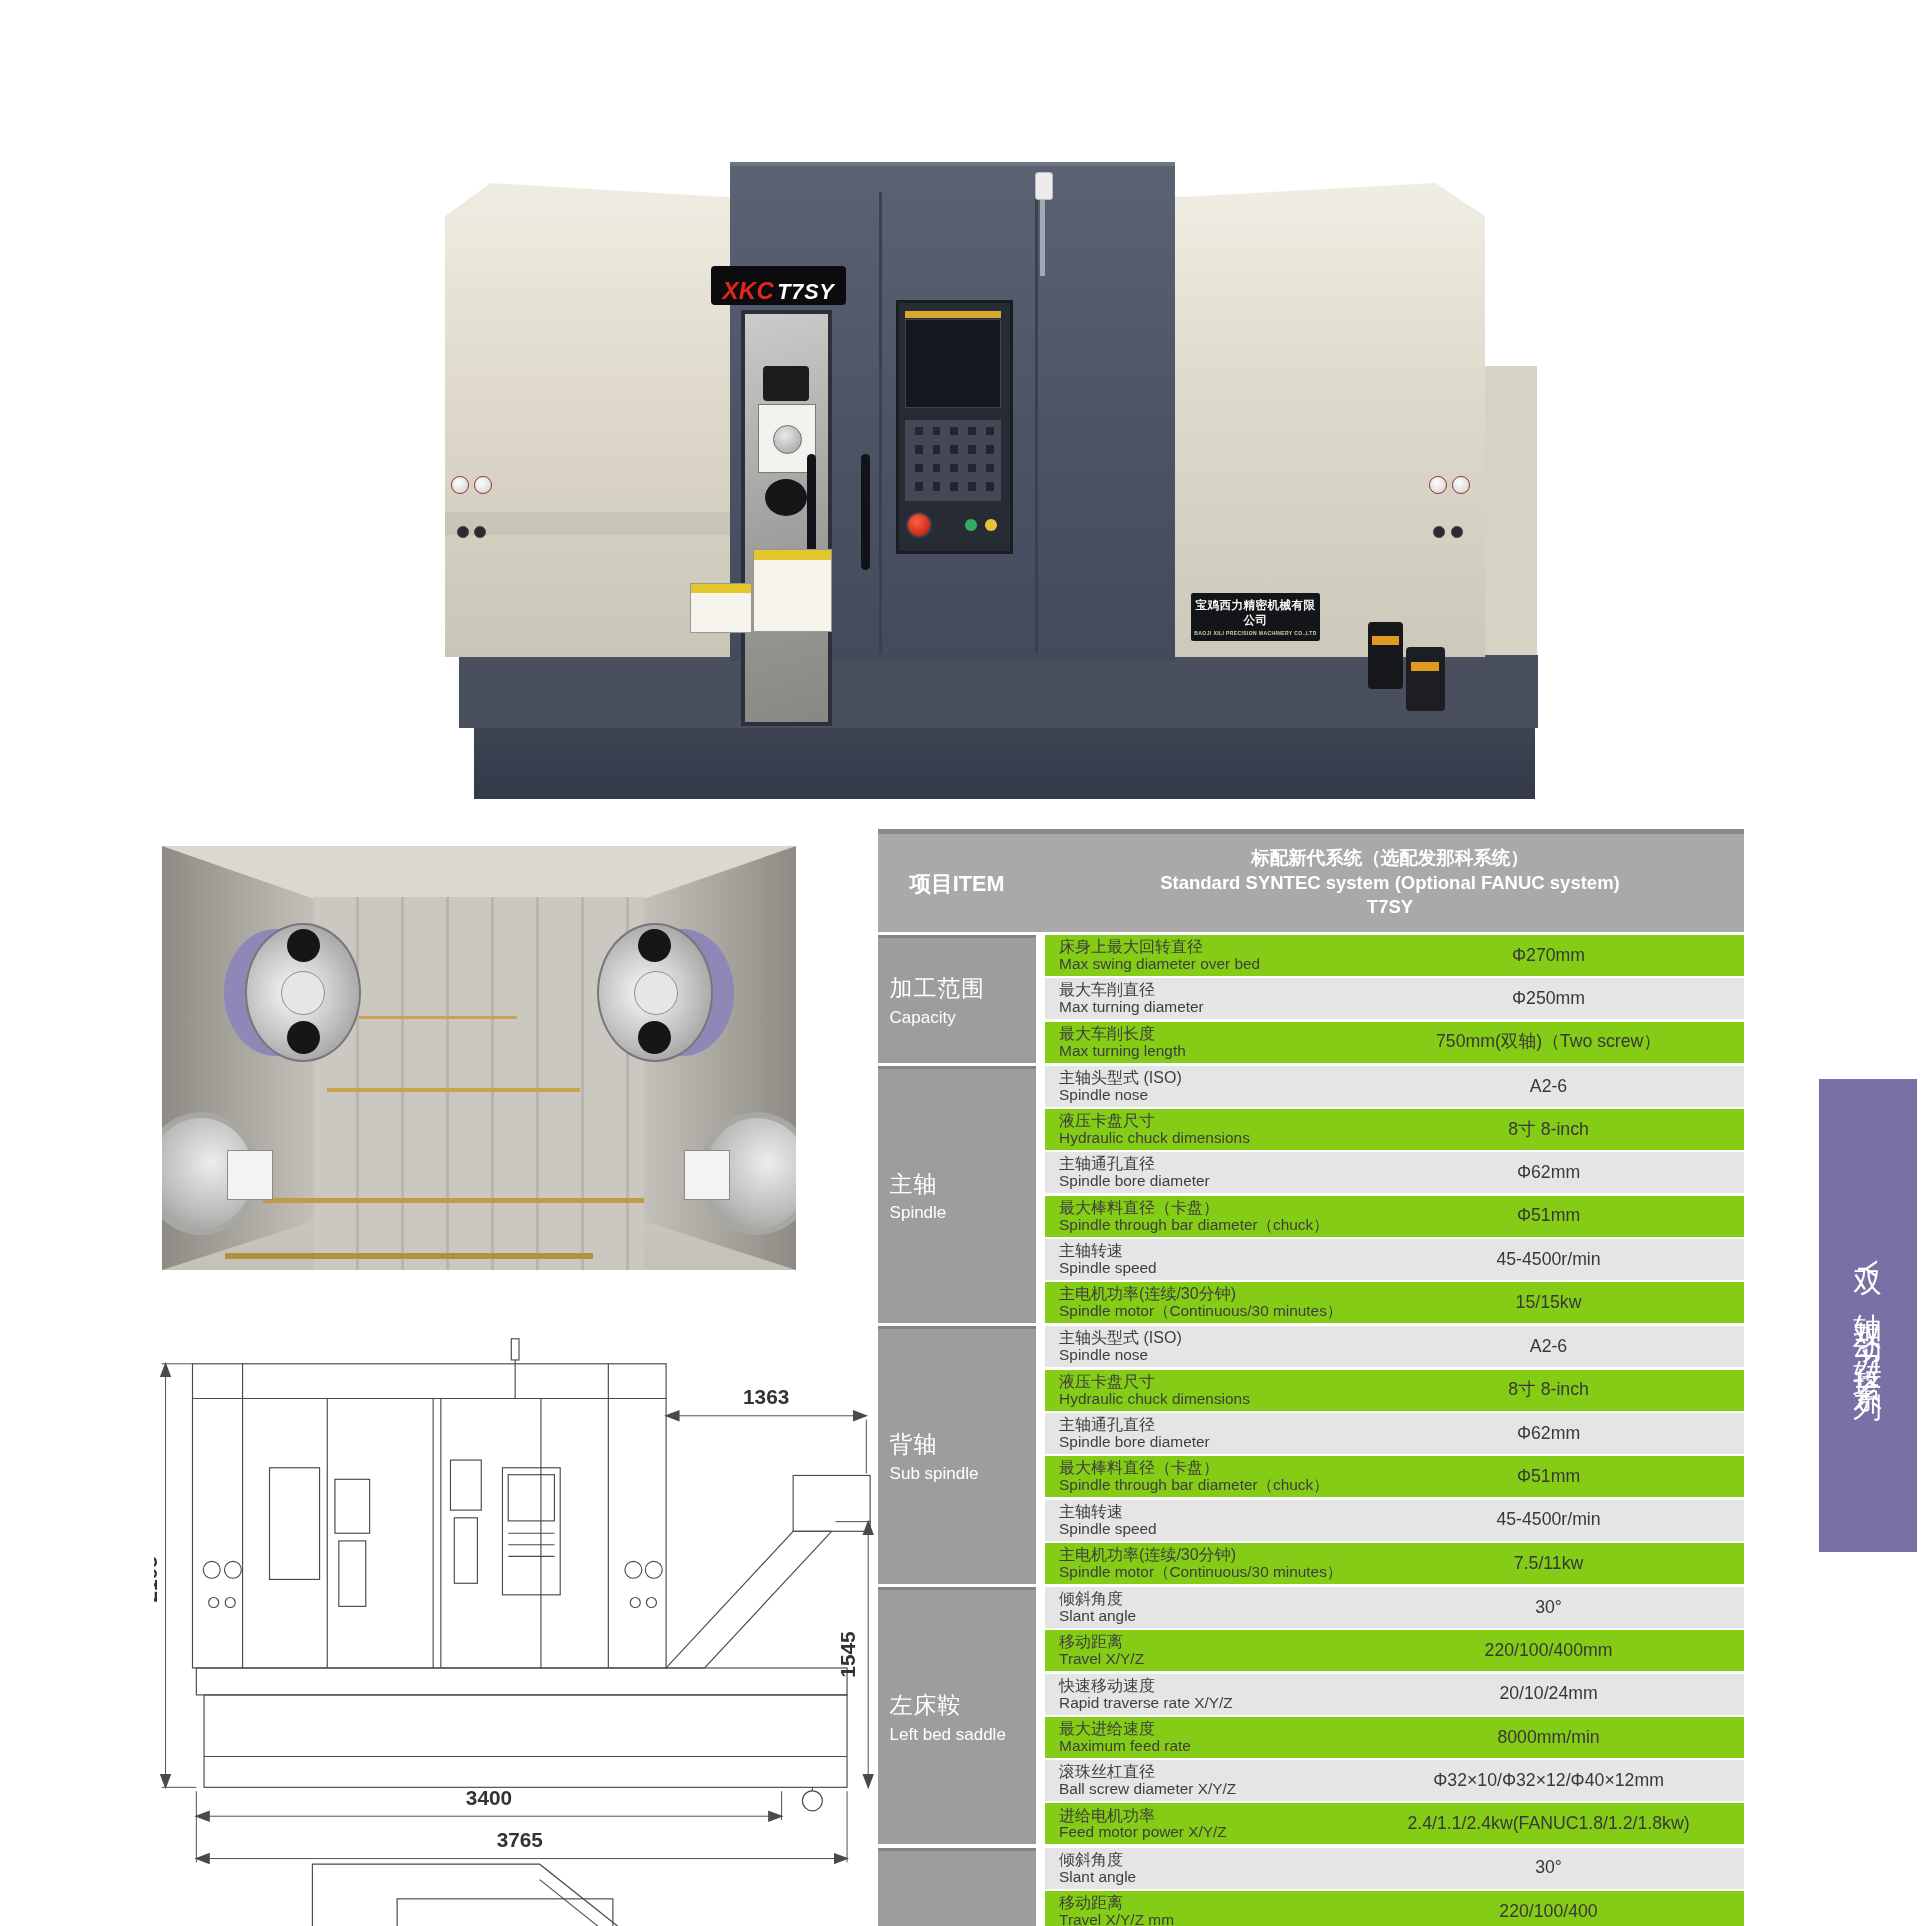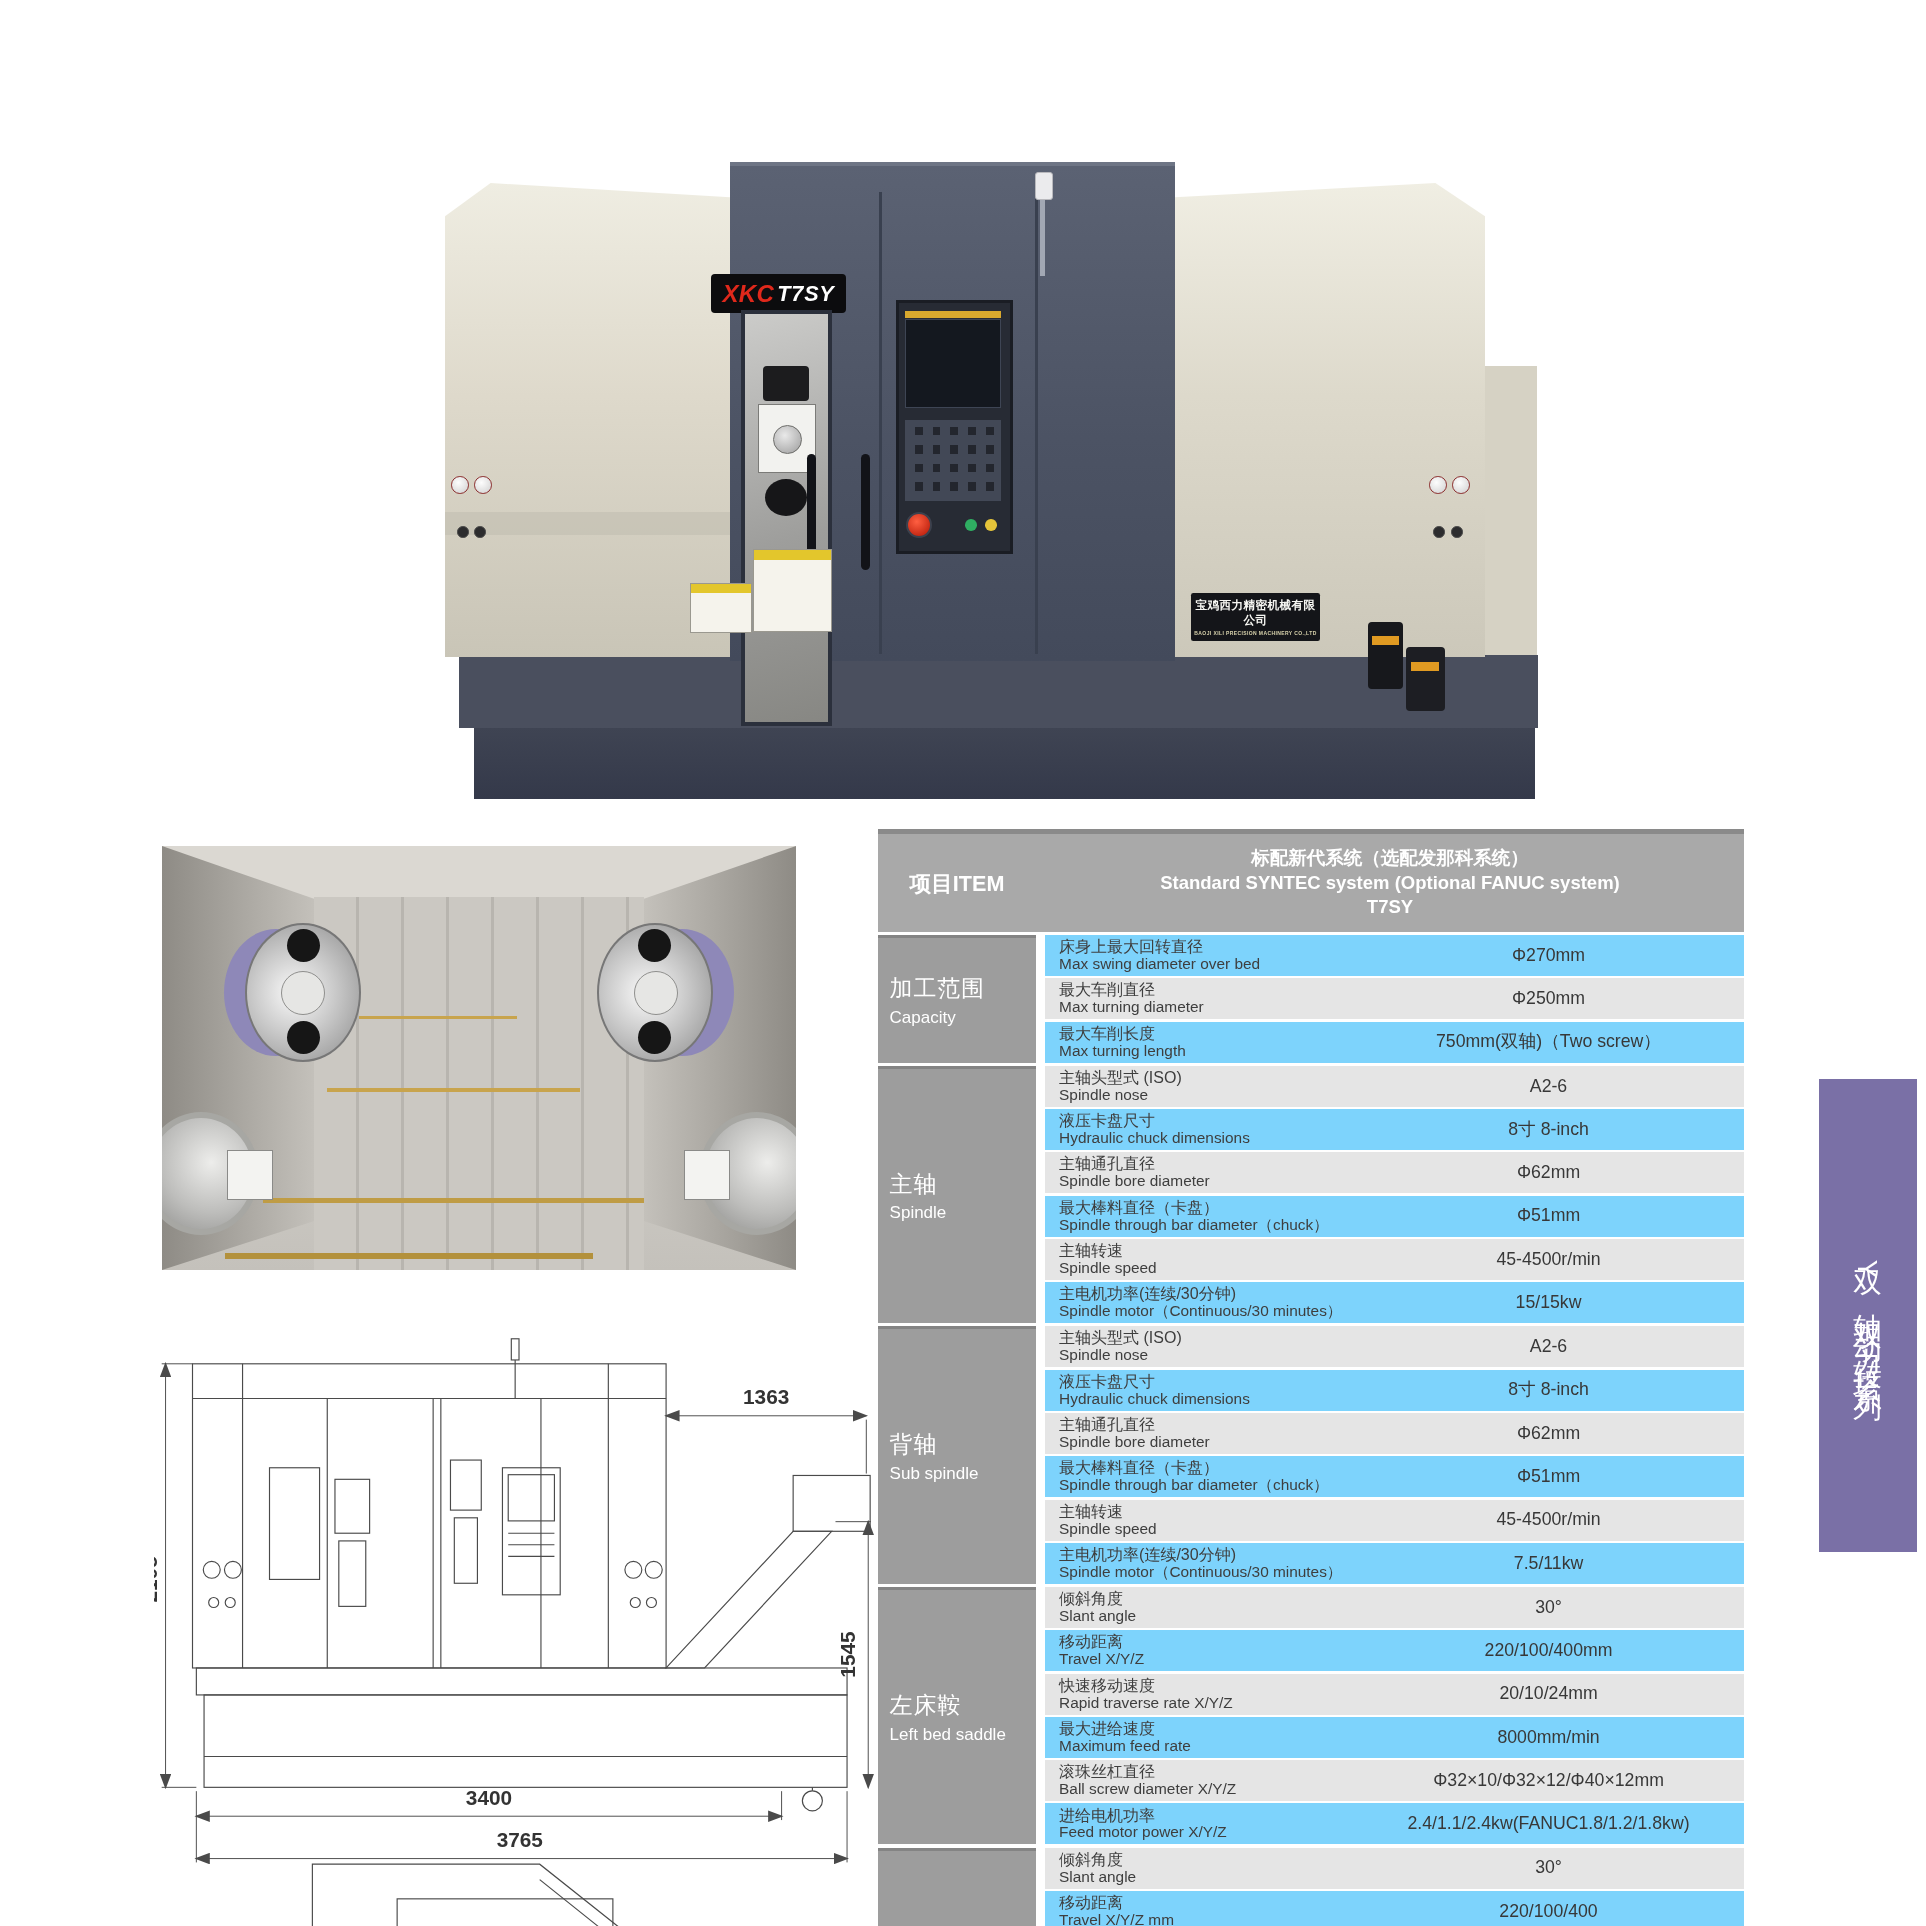--- a/index.html
+++ b/index.html
@@ -19,22 +19,22 @@
   .mp-left-stripe { left:21px; top:362px; width:285px; height:23px; background:#c2beb0; opacity:.6; }
   .mp-right { left:751px; top:33px; width:310px; height:474px;
               background:linear-gradient(180deg,#f0eee3 0%,#ddd9cb 45%,#ccc8ba 100%);
               clip-path:polygon(0 3%, 84% 0, 100% 7%, 100% 100%, 0 100%); }
   .mp-right-ext { left:1061px; top:216px; width:52px; height:289px; background:#d6d2c4; }
   .mp-center { left:306px; top:11.6px; width:445px; height:495px;
                background:linear-gradient(180deg,#5b6273 0%,#4c5364 55%,#434a5b 100%);
                border-top:4.6px solid #6e7585; }
   .mp-seam1 { left:455px; top:42px; width:3.1px; height:462px; background:#39404f; }
   .mp-seam2 { left:611px; top:42px; width:3.1px; height:462px; background:#39404f; }
-  .mp-plaque { left:287px; top:124px; width:135px; height:39px; background:#0c0c0e; border-radius:3.9px;
-               display:flex; align-items:center; justify-content:center; gap:3px; position:absolute; }
+  .mp-plaque { left:287px; top:116px; width:135px; height:39px; background:#0c0c0e; border-radius:3.9px;
+               display:flex; align-items:flex-end; justify-content:center; gap:3px; position:absolute; }
   .mp-plaque span { position:static; }
   .mp-brand { color:#df281b; font-weight:900; font-style:italic; font-size:24px; letter-spacing:0.4px; }
   .mp-model { color:#ffffff; font-weight:700; font-style:italic; font-size:21.6px; letter-spacing:0.8px; }
   .mp-window { left:317px; top:160px; width:91px; height:416px; box-sizing:border-box;
                background:linear-gradient(165deg,#cbcbc9 0%,#9e9e9c 55%,#878783 100%);
                border:4.6px solid #2b303c; }
   .mp-chuck-top { left:339px; top:216px; width:46px; height:35px; background:#1c1c1e; border-radius:3.9px; }
   .mp-chuck-plate { left:334px; top:254px; width:56px; height:67px; background:#f2f2ef; border:1.5px solid #7b7b78; }
   .mp-chuck-hub { left:349px; top:275px; width:27px; height:27px; border-radius:50%;
                   background:radial-gradient(circle at 40% 35%, #e9e9e9, #9c9c9c); border:1.2px solid #6d6d6a; }
@@ -107,21 +107,21 @@
   .spec-header-main { flex:1; display:flex; flex-direction:column; align-items:center; justify-content:center; gap:6.2px; font-weight:700; }
   .spec-header-main div { line-height:1; }
   .hdr-cn { font-size:18.5px; } .hdr-en { font-size:18.5px; } .hdr-model { font-size:18.5px; }
   .spec-section { display:flex; margin-top:3.1px; }
   .section-label { width:158px; flex:none; background:#9d9d9d; border-top:3.9px solid #848484; box-sizing:border-box;
                    color:#fff; display:flex; flex-direction:column; justify-content:center; padding-left:11.6px; }
   .slabel-cn { font-size:23px; letter-spacing:0.8px; }
   .slabel-en { font-size:17px; margin-top:3.9px; line-height:1.18; padding-right:3.9px; }
   .section-rows { flex:1; margin-left:8.5px; display:flex; flex-direction:column; gap:2.3px; }
   .spec-row { height:41px; flex:none; display:flex; align-items:center; }
-  .spec-row.rg { background:#7dd3fc; }
+  .spec-row.rg { background:#84cc16; }
   .spec-row.rw { background:#e5e5e5; }
   .row-param { width:45%; padding-left:14.6px; box-sizing:border-box; }
   .p-cn { font-size:16px; color:#3e3e3e; line-height:1.12; }
   .p-en { font-size:15.4px; color:#3e3e3e; line-height:1.1; }
   .row-value { flex:1; text-align:center; font-size:17.7px; color:#383838; padding-right:6.2px; line-height:1.1; }
 
   
   .series-banner { position:absolute; left:1819px; top:1079px; width:98px; height:473px; background:#7a70a6;
                    display:flex; align-items:center; justify-content:center; }
   .series-banner span { writing-mode:vertical-rl; color:#ffffff; font-size:28.5px; letter-spacing:11.6px; font-weight:500; }

